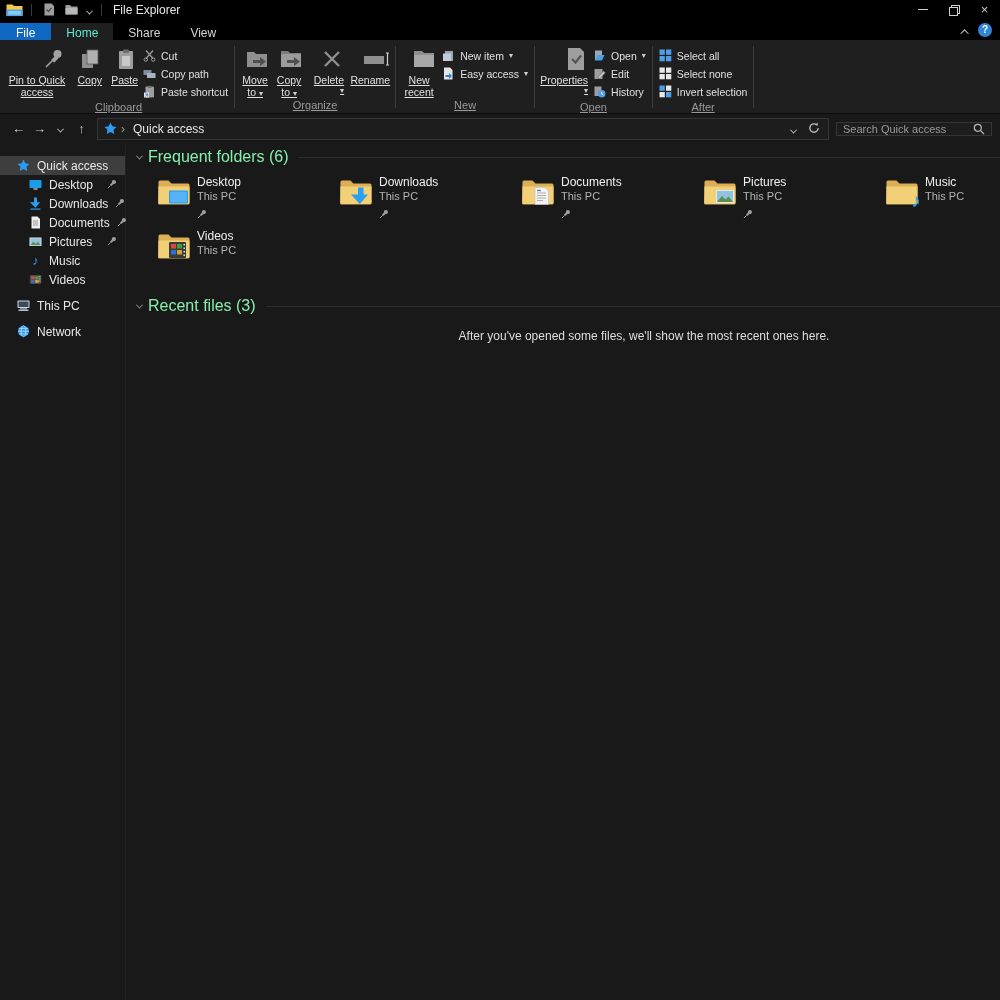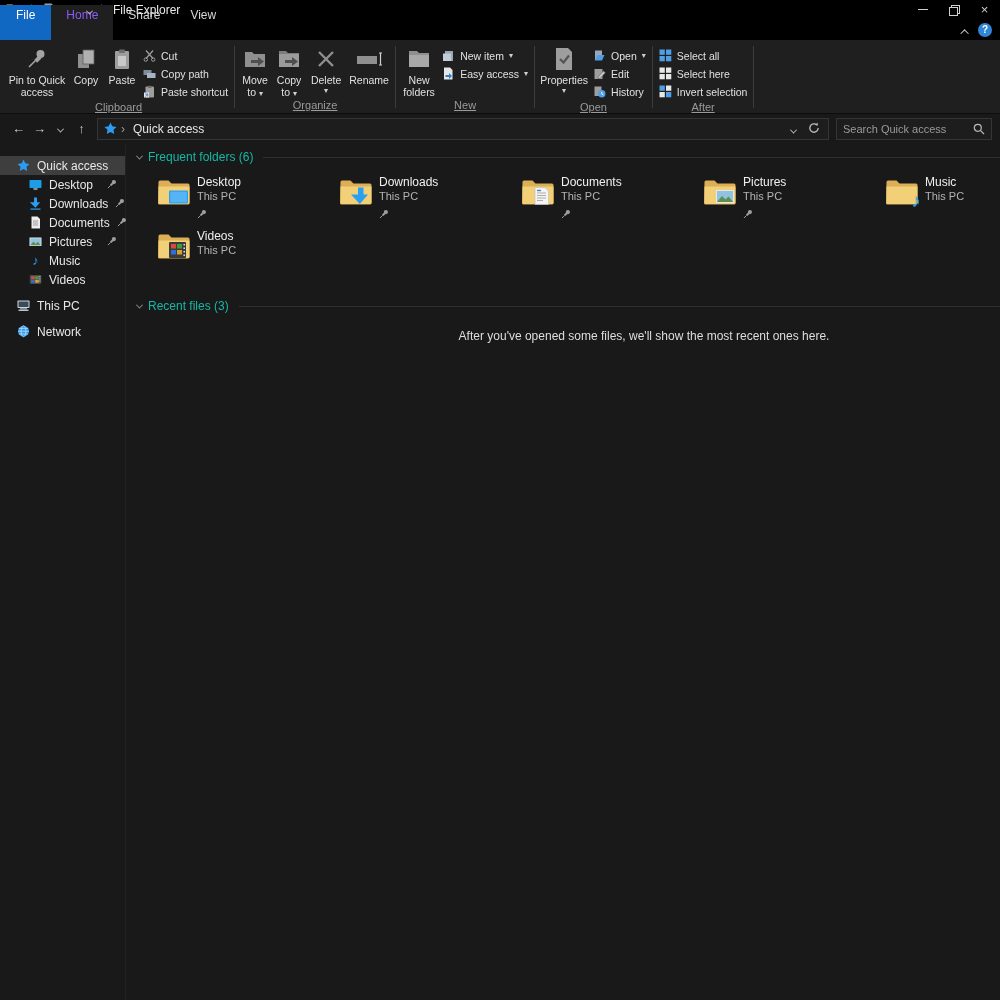--- a/index.html
+++ b/index.html
@@ -17,65 +17,65 @@
   .tb-title { color:#e8e8e8; font-size:12px; margin-left:6px; }
   .win-controls { margin-left:auto; display:flex; height:19px; }
   .win-btn { width:31px; height:19px; display:flex; align-items:center; justify-content:center; color:#cfcfcf; font-size:13px; }
   .glyph-min { width:10px; height:1px; background:#cfcfcf; display:inline-block; }
   .glyph-restore { position:relative; width:9px; height:9px; display:inline-block; }
   .glyph-restore:before { content:""; position:absolute; left:2px; top:0; width:7px; height:7px; border:1px solid #cfcfcf; }
   .glyph-restore:after { content:""; position:absolute; left:0; top:2px; width:7px; height:7px; border:1px solid #cfcfcf; background:#000; }
 
   
   .tabrow { height:21px; background:#000; display:flex; align-items:flex-end; flex:0 0 auto; }
-  .tab { height:35px; line-height:21px; padding:0 15px; font-size:12px; color:#d6d6d6; }
+  .tab { height:17px; line-height:21px; padding:0 15px; font-size:12px; color:#d6d6d6; }
   .tab.file { background:#1168c2; color:#fff; padding:0 16px; }
-  .tab.active { background:#1f1f1f; color:#8b5cf6; }
+  .tab.active { background:#1f1f1f; color:#5eead4; }
   .ribbon-ctrl { margin-left:auto; display:flex; align-items:center; gap:9px; padding-right:8px; height:21px; }
   .chv-up { display:inline-block; width:6px; height:6px; border-left:1.6px solid #cfcfcf; border-top:1.6px solid #cfcfcf; transform:rotate(45deg) translate(0,2px); }
   .help-circle { width:14px; height:14px; border-radius:50%; background:#2f86d6; color:#fff; font-size:10px; font-weight:bold; display:flex; align-items:center; justify-content:center; }
 
   
   .ribbon { height:73px; background:#1f1f1f; display:flex; padding:3px 0 0 6px; flex:0 0 auto; }
   .rgroup { display:flex; flex-direction:column; }
   .rbtns { display:flex; align-items:flex-start; flex:1; }
   .glabel { text-align:center; font-size:11px; color:#9a9a9a; height:15px; line-height:13px;text-decoration:underline; }
   .rsep { width:1px; background:#3c3c3c; margin:3px 3px 5px 3px; }
-  .lg { display:flex; flex-direction:column; align-items:center; text-align:center; font-size:10.5px; line-height:12px; color:#e0e0e0; padding:1px 2px; }
+  .lg { display:flex; flex-direction:column; align-items:flex-end; text-align:center; font-size:10.5px; line-height:12px; color:#e0e0e0; padding:1px 2px;text-decoration:underline; }
   .lg .ric { height:30px; display:flex; align-items:center; justify-content:center; }
   .smcol { display:flex; flex-direction:column; padding-top:4px; }
   .sm { display:flex; align-items:center; gap:5px; height:18px; font-size:10.5px; color:#e0e0e0; padding:0 3px; white-space:nowrap; }
   .dd { font-size:8px; color:#cfcfcf; line-height:8px; }
   .lg .dd { margin-top:1px; }
 
   
   .addressrow { height:30px; background:#191919; border-top:1px solid #0d0d0d; display:flex; align-items:center; padding:0 8px; flex:0 0 auto; }
   .nav-ic { color:#cfcfcf; font-size:13px; width:21px; text-align:center; }
   .addr-box { flex:1; height:22px; background:#1d1d1d; border:1px solid #353535; margin-left:5px; display:flex; align-items:center; padding:0 6px; }
   .addr-box .loc { color:#e6e6e6; font-size:12px; margin-left:4px; }
   .crumb-sep { color:#9a9a9a; font-size:12px; margin:0 4px; }
   .addr-right { margin-left:auto; display:flex; align-items:center; gap:12px; padding-right:2px; }
-  .search-box { width:156px; height:22px; background:#1d1d1d; border:1px solid #353535; margin-left:7px; display:flex; align-items:center; padding:0 6px; }
+  .search-box { width:156px; height:14px; background:#1d1d1d; border:1px solid #353535; margin-left:7px; display:flex; align-items:center; padding:0 6px; }
   .search-box input { flex:1; background:transparent; border:none; outline:none; color:#cfcfcf; font-size:11px; font-family:inherit; min-width:0; }
   .search-box input::placeholder { color:#9a9a9a; }
 
   
   .content { flex:1; display:flex; min-height:0; }
   .sidebar { width:126px; flex:0 0 auto; padding-top:13px; border-right:1px solid #222; }
   .sb-item { height:19px; display:flex; align-items:center; gap:7px; padding-left:17px; font-size:12px; color:#e8e8e8; }
   .sb-item.child { padding-left:29px; }
   .sb-item.sel { background:#3e3e3e; }
   .sb-ic { width:13px; height:13px; display:flex; align-items:center; justify-content:center; flex:0 0 auto; }
   .sb-pin { margin-left:auto; margin-right:8px; }
   .gap-top { margin-top:7px; }
 
   .main { flex:1; padding:6px 10px 0 9px; position:relative; }
   .section-hdr { display:flex; align-items:center; height:16px; gap:6px; }
   .hdr-chv { display:inline-block; width:5px; height:5px; border-right:1.3px solid #8f8f8f; border-bottom:1.3px solid #8f8f8f; transform:rotate(45deg) translate(-1px,-1px); margin-left:2px; }
-  .hdr-txt { color:#14b8a6; font-size:12px; white-space:nowrap; }
+  .hdr-txt { color:#86efac; font-size:16px; white-space:nowrap; }
   .rule { flex:1; height:1px; background:#2e2e2e; margin-left:4px; }
   .tiles { display:flex; flex-wrap:wrap; width:912px; margin:10px 0 0 22px; }
   .tile { width:182px; height:50px; display:flex; margin-bottom:4px; }
   .tile-ic { width:34px; height:30px; margin-top:2px; position:relative; flex:0 0 auto; }
   .tile-note { position:absolute; right:-2px; bottom:-3px; color:#2b9ff2; font-size:19px; line-height:19px; }
   .tile-txt { margin-left:6px; display:flex; flex-direction:column; }
   .tile-name { color:#f0f0f0; font-size:12px; line-height:14px; }
   .tile-loc { color:#b4b4b4; font-size:11px; line-height:14px; }
   .tile-pin { margin-top:2px; height:10px; }
   .recent-hdr { margin-top:15px; }
@@ -256,21 +256,21 @@
 
     <div class="rgroup">
       <div class="rbtns">
         <div class="lg" style="width:40px">
           <span class="ric">
             <svg width="26" height="26" viewBox="0 0 26 26">
                 <path d="M3 5 h8 l2 2 h10 v14 H3z" fill="#8f8f8f"></path>
                 <path d="M3 9 h20 v12 H3z" fill="#a8a8a8"></path>
               </svg>
           </span>
-          <span>New folders</span>
+          <span>New recent</span>
         </div>
         <div class="smcol">
           <div class="sm">
             <span>
               <svg width="13" height="13" viewBox="0 0 13 13">
                   <rect x="3" y="2" width="8" height="10" fill="#9aa7b5"></rect>
                   <rect x="1" y="4.5" width="8" height="7.5" fill="#c3ccd5"></rect>
                 </svg>
             </span>
             <span>New item</span>
@@ -356,21 +356,21 @@
           </div>
           <div class="sm">
             <span>
               <svg width="13" height="13" viewBox="0 0 13 13">
                   <rect x="0.5" y="0.5" width="5.3" height="5.3" fill="#e8e8e8"></rect>
                   <rect x="7" y="0.5" width="5.3" height="5.3" fill="#e8e8e8"></rect>
                   <rect x="0.5" y="7" width="5.3" height="5.3" fill="#e8e8e8"></rect>
                   <rect x="7" y="7" width="5.3" height="5.3" fill="#e8e8e8"></rect>
                 </svg>
             </span>
-            <span>Select here</span>
+            <span>Select none</span>
           </div>
           <div class="sm">
             <span>
               <svg width="13" height="13" viewBox="0 0 13 13">
                   <rect x="0.5" y="0.5" width="5.3" height="5.3" fill="#4f9ee8"></rect>
                   <rect x="7" y="0.5" width="5.3" height="5.3" fill="#e8e8e8"></rect>
                   <rect x="0.5" y="7" width="5.3" height="5.3" fill="#e8e8e8"></rect>
                   <rect x="7" y="7" width="5.3" height="5.3" fill="#4f9ee8"></rect>
                 </svg>
             </span>

